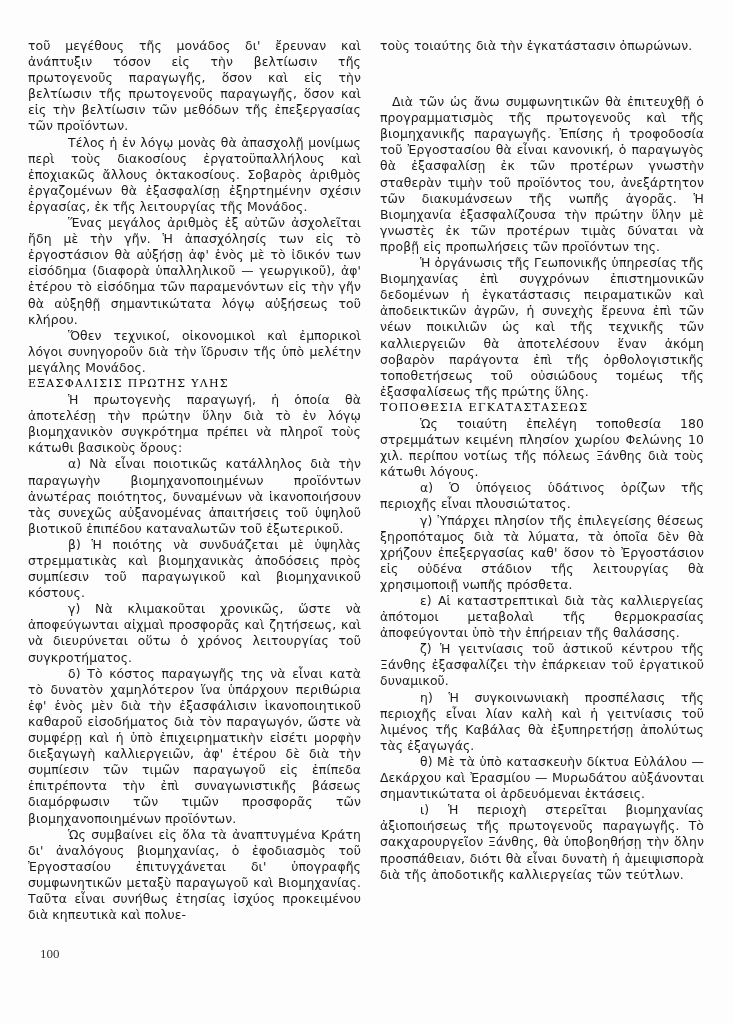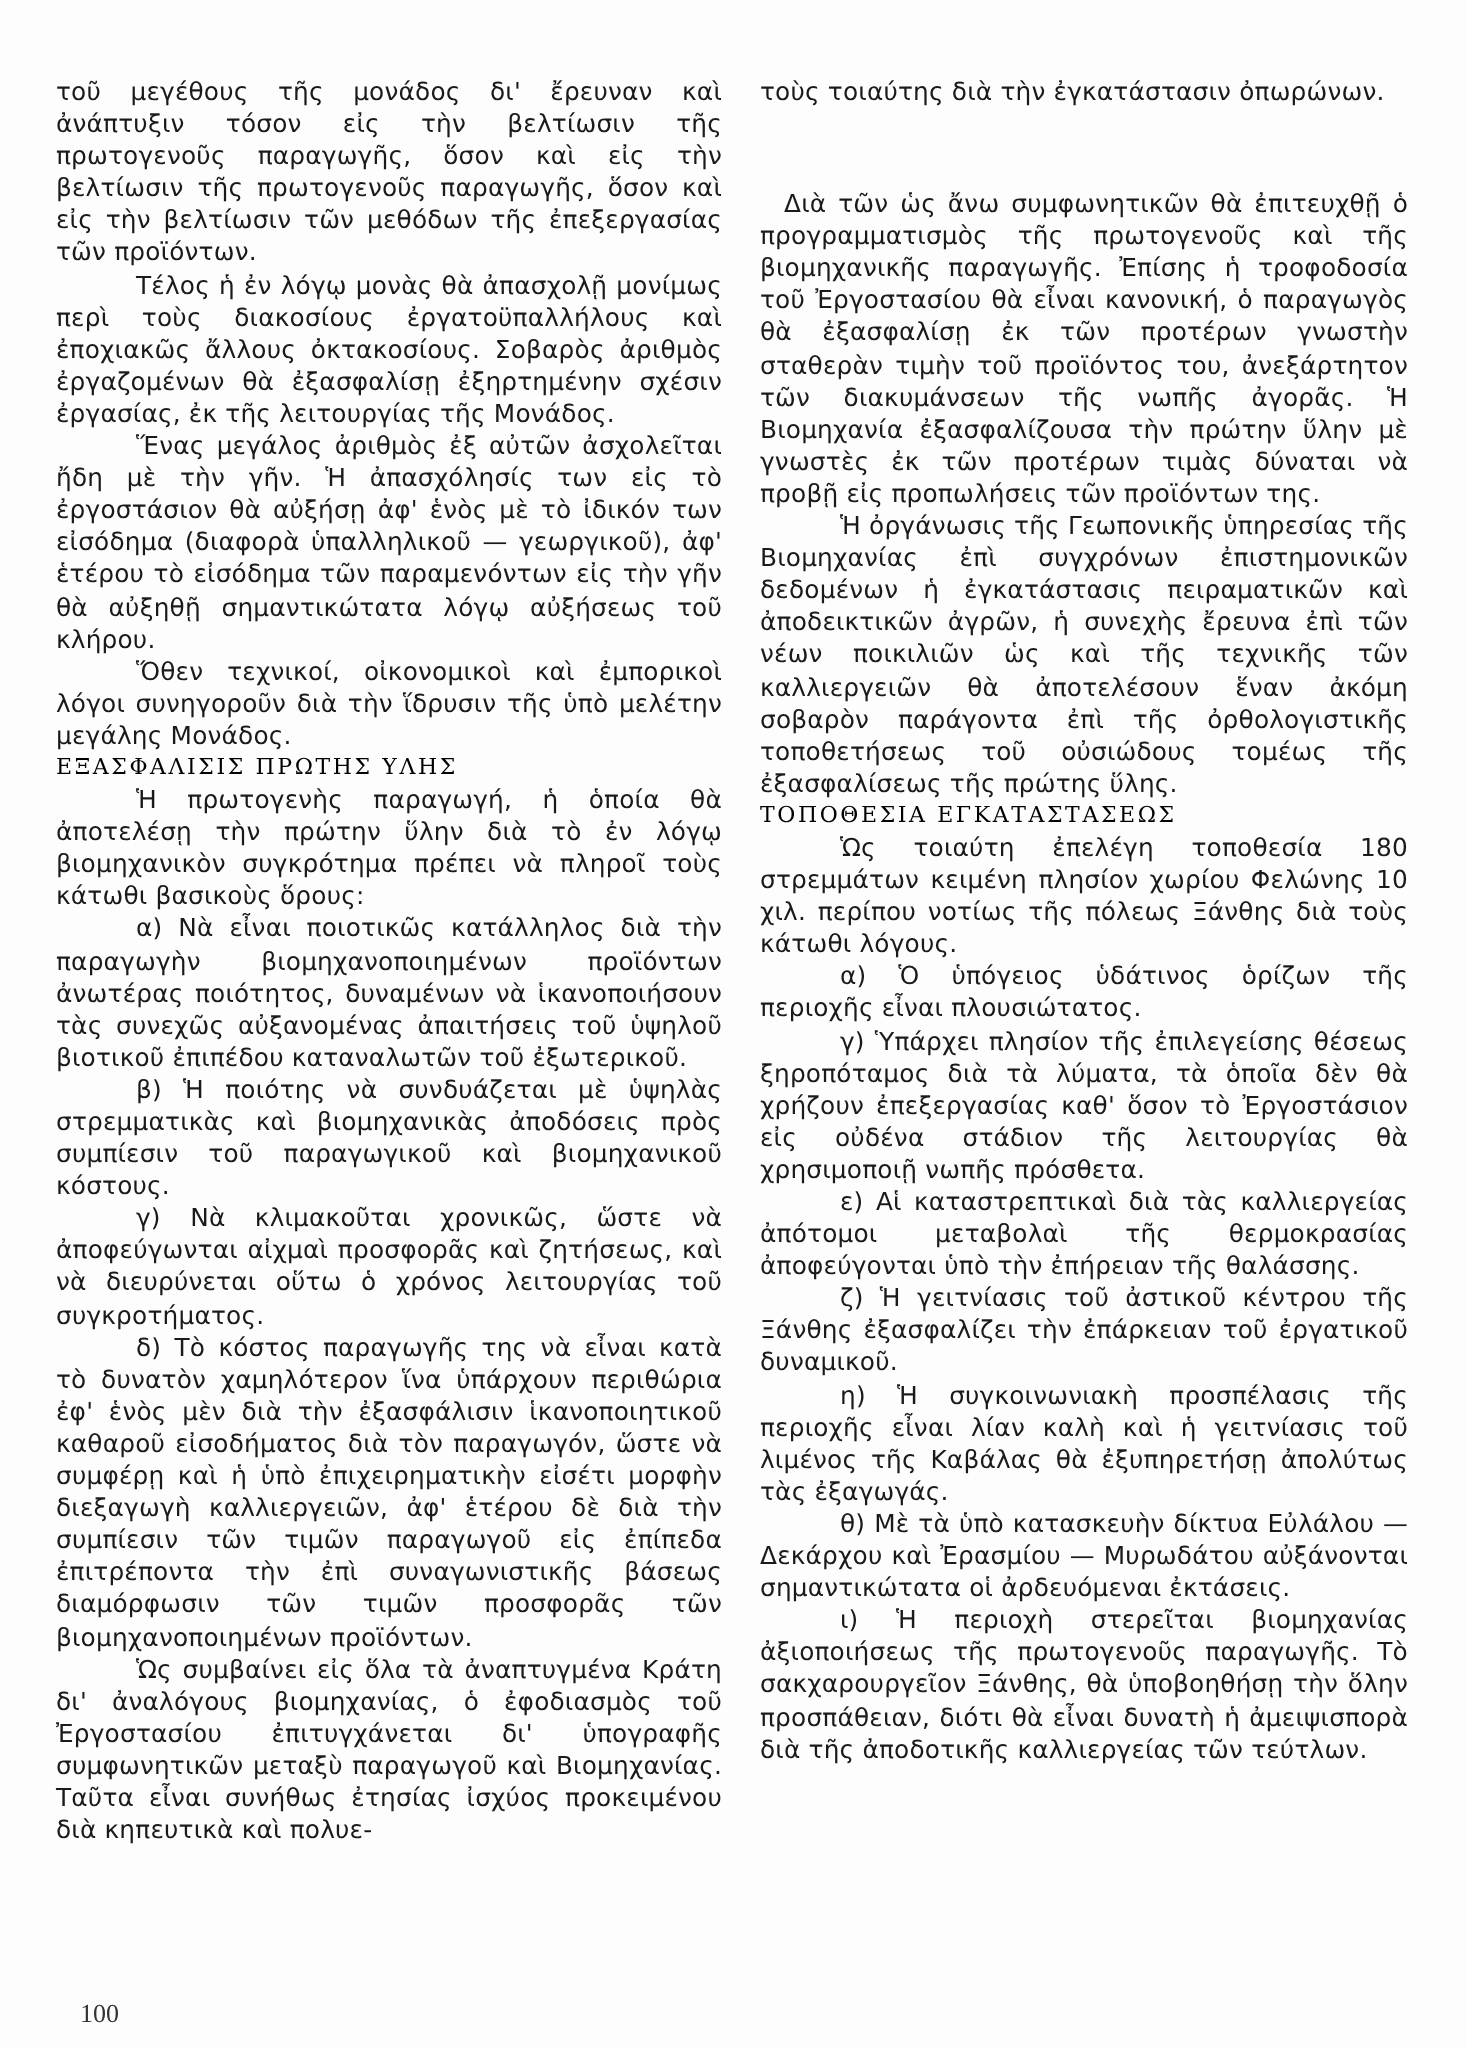--- a/index.html
+++ b/index.html
@@ -15,21 +15,21 @@
   .col.right { left:380px; width:324px; }
   .col p { margin:0; text-indent:40px; }
   .col p.noindent { text-indent:0; }
   .col p.indent-s { text-indent:12px;margin-top:40px; }
   .heading {
     text-align:left; font-family:"DejaVu Serif","Liberation Serif", serif;
     font-size:11px; letter-spacing:1.3px; margin:16px 0 14px 0; text-indent:0 !important;
     color:#000000;
   }
   .pagenum {
-    position:absolute; left:40px; top:999px;
+    position:absolute; left:40px; top:946px;
     font-family:"Liberation Serif","DejaVu Serif", serif; font-size:13px; color:#333;
   }
 </style>
 </head>
 <body>
 
 <div class="col left">
   <p class="noindent">τοῦ μεγέθους τῆς μονάδος δι' ἔρευναν καὶ ἀνάπτυξιν τόσον εἰς τὴν βελτίωσιν τῆς πρωτογενοῦς παραγωγῆς, ὅσον καὶ εἰς τὴν βελτίωσιν τῆς πρωτογενοῦς παραγωγῆς, ὅσον καὶ εἰς τὴν βελτίωσιν τῶν μεθόδων τῆς ἐπεξεργασίας τῶν προϊόντων.</p>
   <p>Τέλος ἡ ἐν λόγῳ μονὰς θὰ ἀπασχολῇ μονίμως περὶ τοὺς διακοσίους ἐργατοϋπαλλήλους καὶ ἐποχιακῶς ἄλλους ὀκτακοσίους. Σοβαρὸς ἀριθμὸς ἐργαζομένων θὰ ἐξασφαλίσῃ ἐξηρτημένην σχέσιν ἐργασίας, ἐκ τῆς λειτουργίας τῆς Μονάδος.</p>
   <p>Ἕνας μεγάλος ἀριθμὸς ἐξ αὐτῶν ἀσχολεῖται ἤδη μὲ τὴν γῆν. Ἡ ἀπασχόλησίς των εἰς τὸ ἐργοστάσιον θὰ αὐξήσῃ ἀφ' ἑνὸς μὲ τὸ ἰδικόν των εἰσόδημα (διαφορὰ ὑπαλληλικοῦ — γεωργικοῦ), ἀφ' ἑτέρου τὸ εἰσόδημα τῶν παραμενόντων εἰς τὴν γῆν θὰ αὐξηθῇ σημαντικώτατα λόγῳ αὐξήσεως τοῦ κλήρου.</p>

